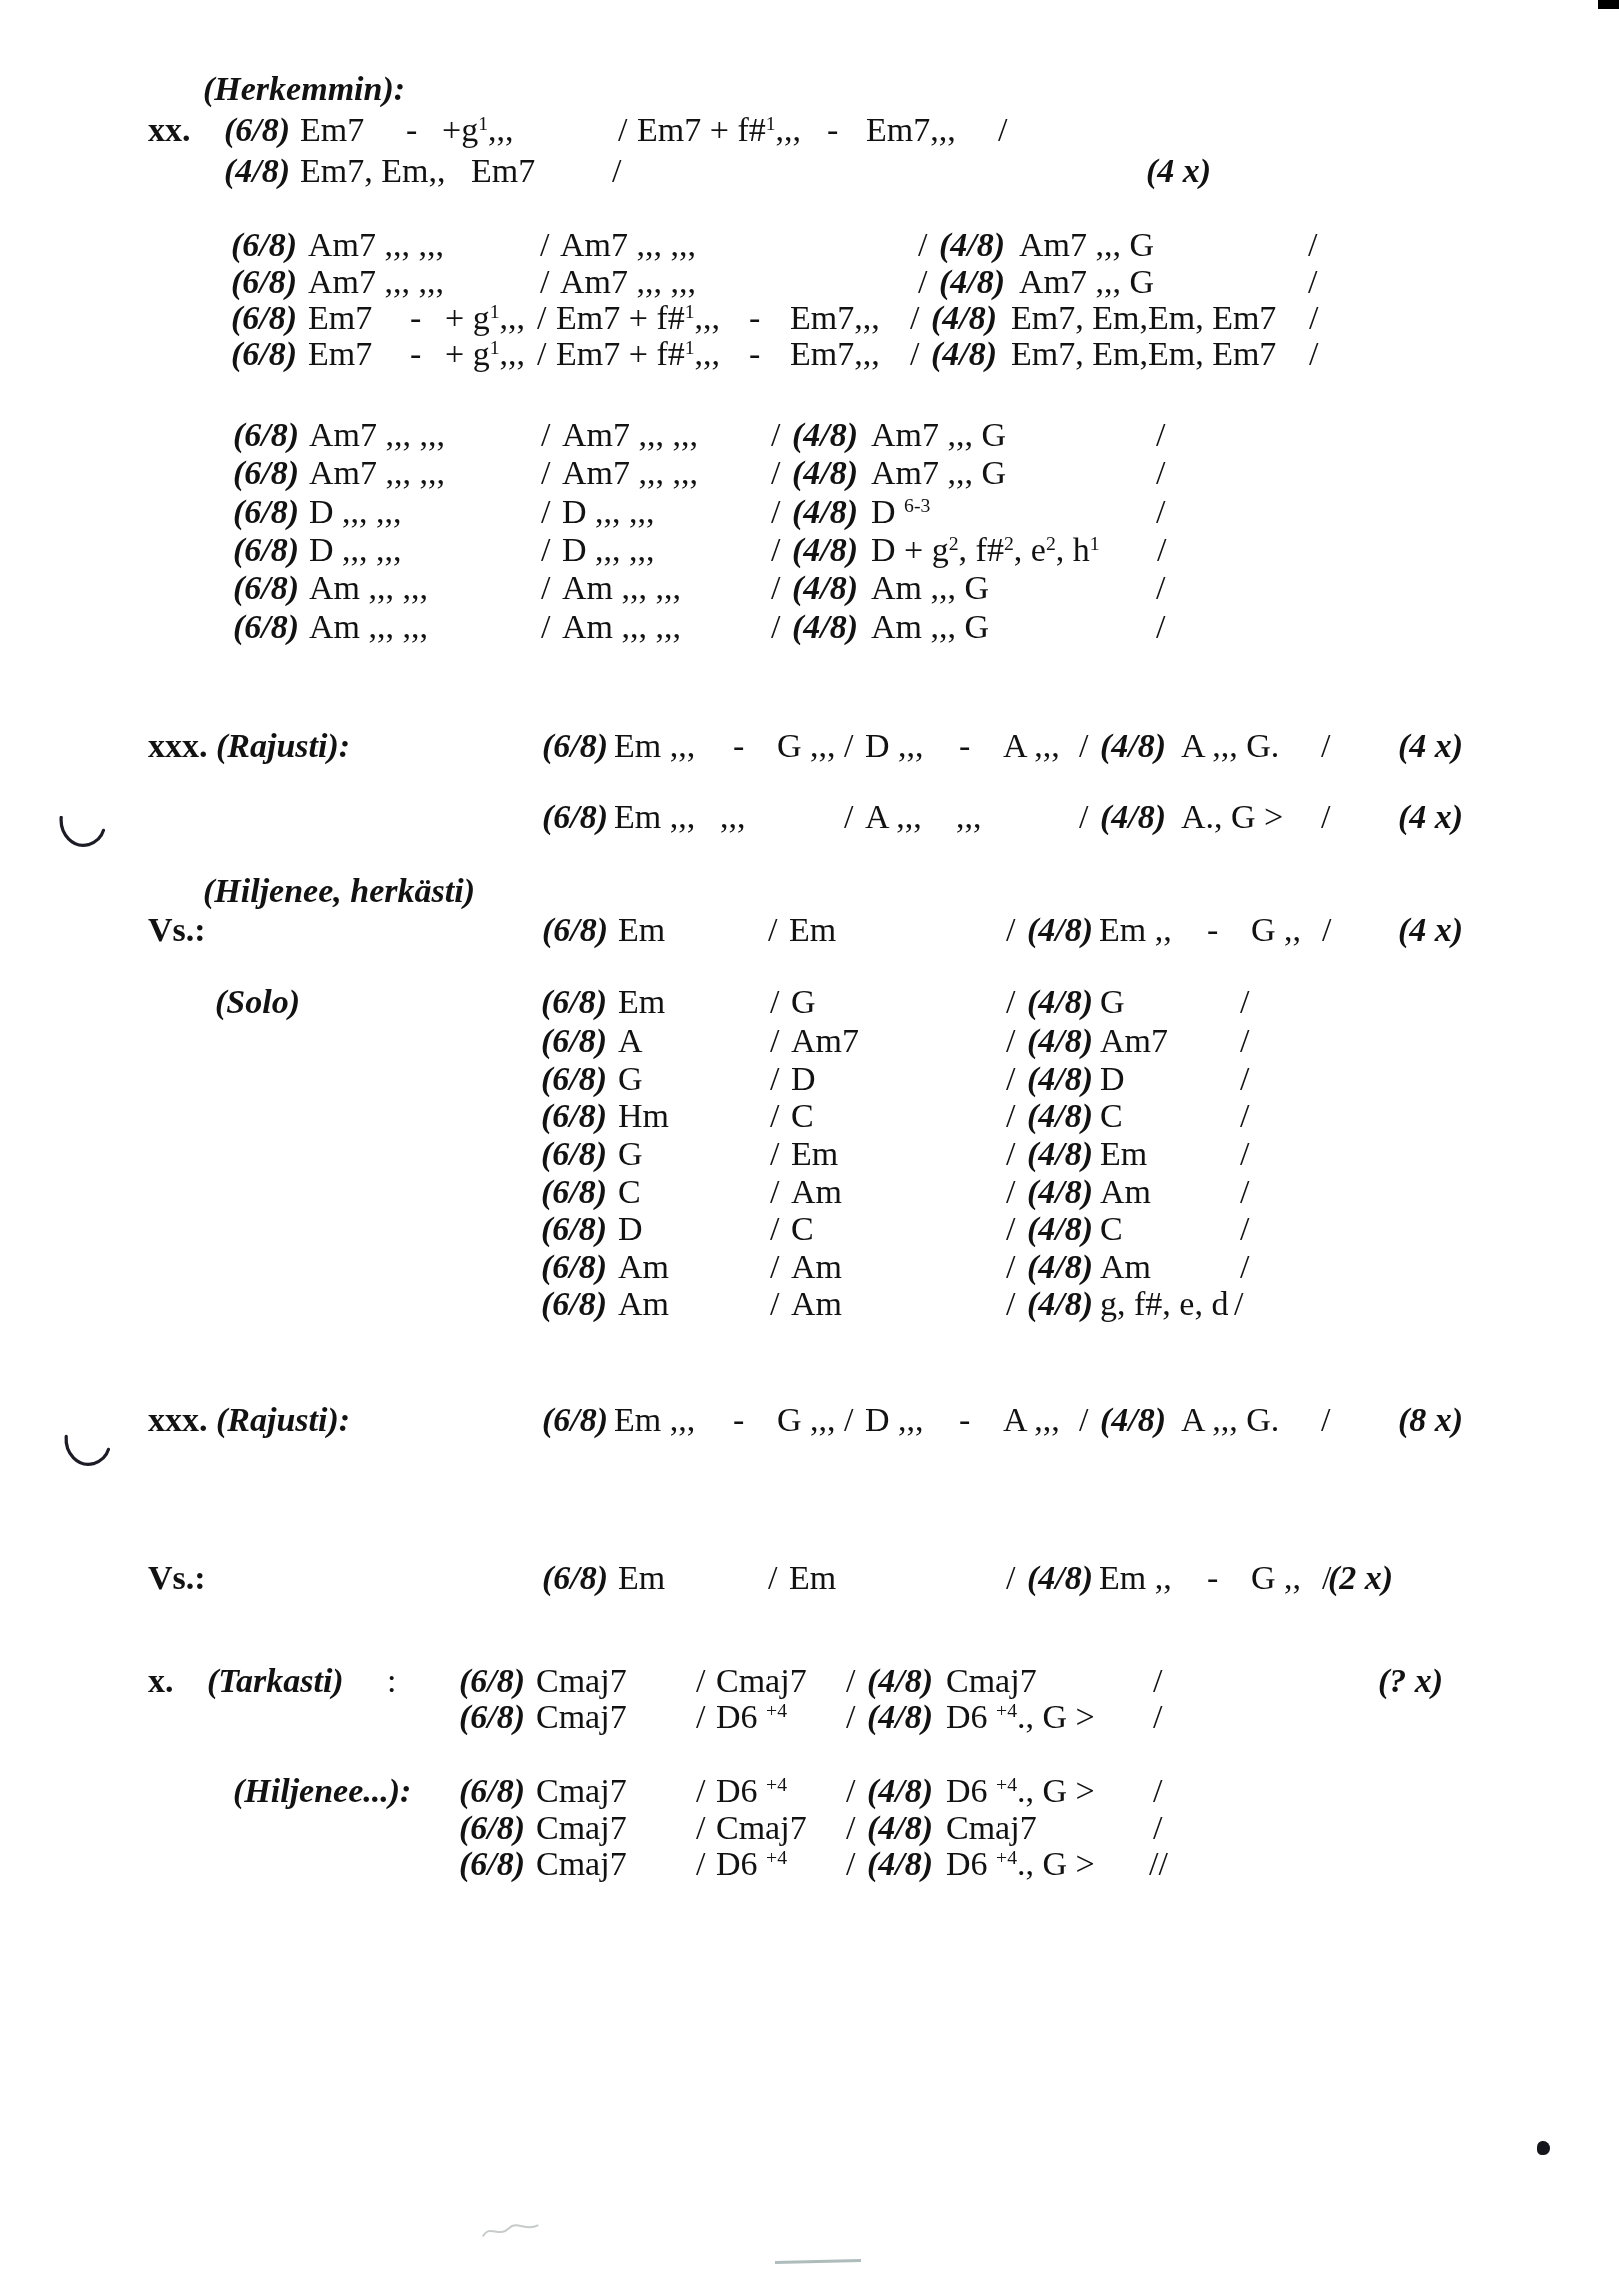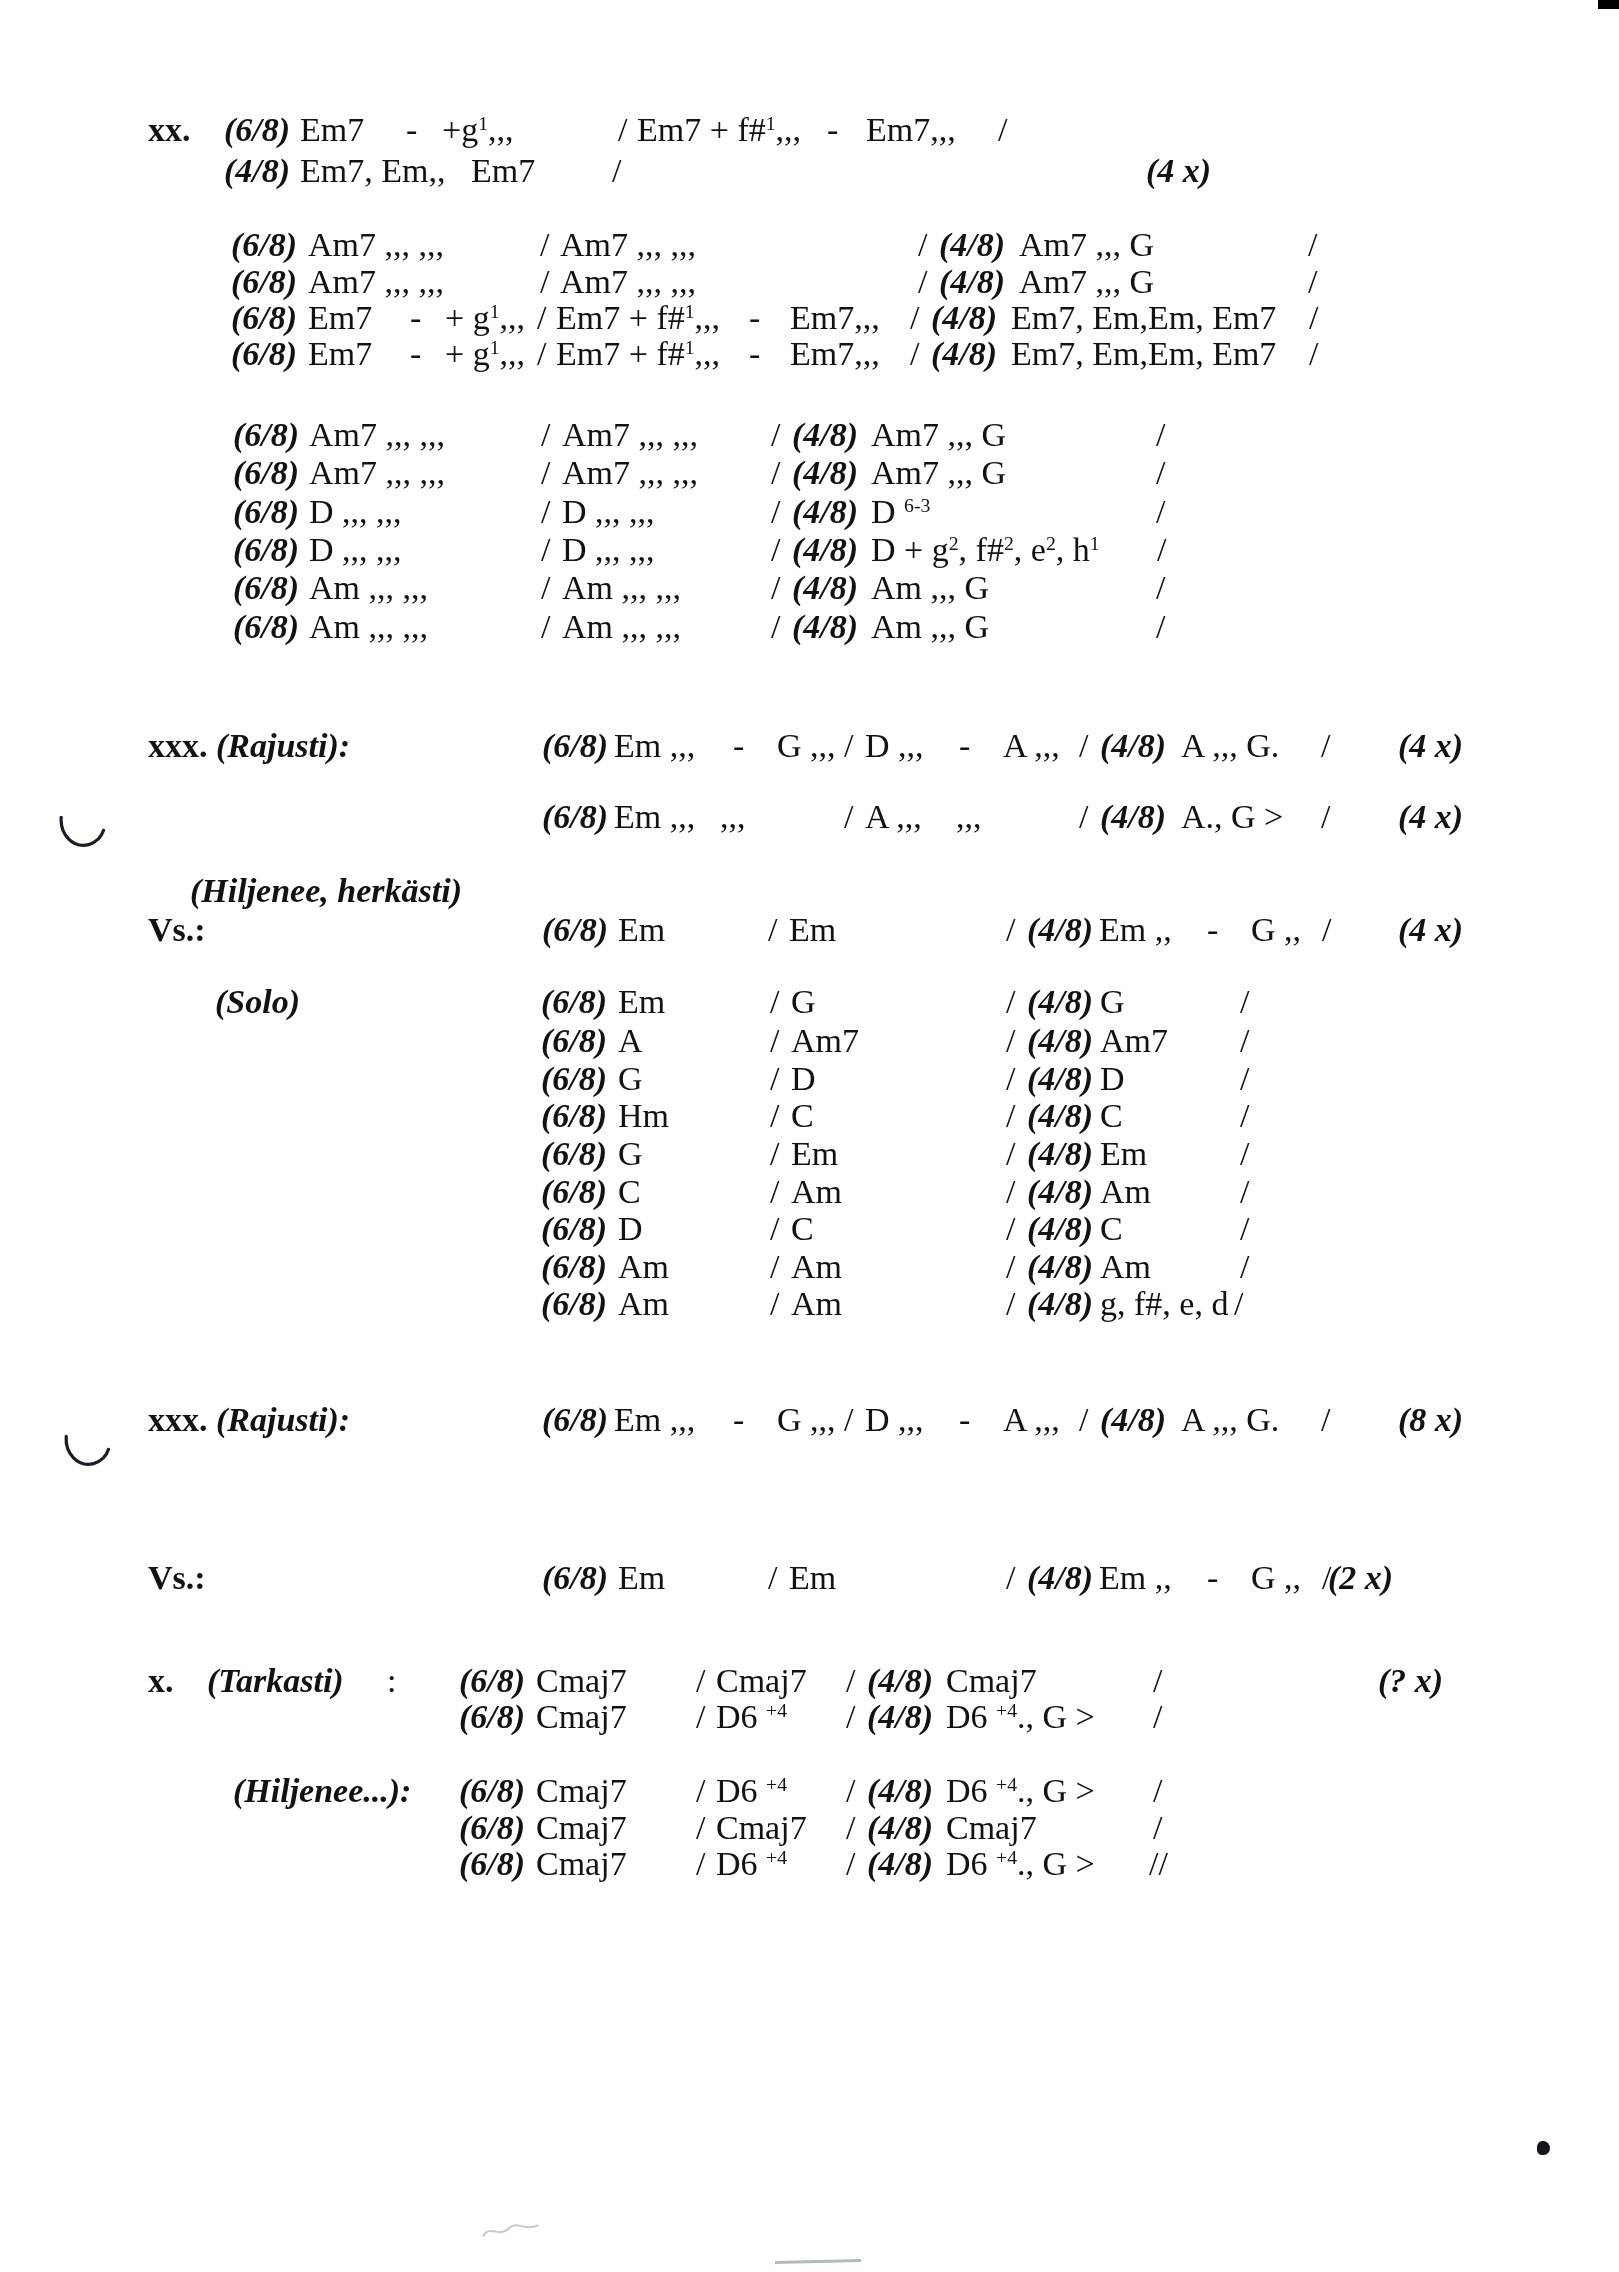--- a/index.html
+++ b/index.html
@@ -30,20 +30,23 @@
   .artifact{position:absolute;}
   .a-block{background:#000;}
   .a-speck{background:#15151c;border-radius:45% 55% 50% 40%;}
   .a-rule{background:#aebcbc;transform:rotate(-1.2deg);}
   .a-svg svg{display:block;}
 </style>
 </head>
 <body>
 
 <div id="page">
+    <div class="line" style="top: 70px;">
+      <span class="part s-ann" style="left: 203px;">(Herkemmin):</span>
+    </div>
     <div class="line" style="top: 111px;">
       <span class="part s-label" style="left: 148px;">xx.</span>
       <span class="part s-meter" style="left: 224px;">(6/8)</span>
       <span class="part s-chord" style="left: 300px;">Em7</span>
       <span class="part s-chord" style="left: 406px;">-</span>
       <span class="part s-chord" style="left: 442px;">+g<sup>1</sup>,,,</span>
       <span class="part s-slash" style="left: 618px;">/</span>
       <span class="part s-chord" style="left: 637px;">Em7 + f#<sup>1</sup>,,,</span>
       <span class="part s-chord" style="left: 827px;">-</span>
       <span class="part s-chord" style="left: 866px;">Em7,,,</span>
@@ -187,21 +190,21 @@
       <span class="part s-slash" style="left: 844px;">/</span>
       <span class="part s-chord" style="left: 865px;">A ,,,</span>
       <span class="part s-chord" style="left: 956px;">,,,</span>
       <span class="part s-slash" style="left: 1079px;">/</span>
       <span class="part s-meter" style="left: 1100px;">(4/8)</span>
       <span class="part s-chord" style="left: 1181px;">A., G &gt;</span>
       <span class="part s-slash" style="left: 1321px;">/</span>
       <span class="part s-rep" style="left: 1398px;">(4 x)</span>
     </div>
     <div class="line" style="top: 872px;">
-      <span class="part s-ann" style="left: 190px; text-align: right;">(Hiljenee, herkästi)</span>
+      <span class="part s-ann" style="left: 203px; text-align: right;">(Hiljenee, herkästi)</span>
     </div>
     <div class="line" style="top: 911px;">
       <span class="part s-label" style="left: 148px;">Vs.:</span>
       <span class="part s-meter" style="left: 542px;">(6/8)</span>
       <span class="part s-chord" style="left: 618px;">Em</span>
       <span class="part s-slash" style="left: 768px;">/</span>
       <span class="part s-chord" style="left: 789px;">Em</span>
       <span class="part s-slash" style="left: 1006px;">/</span>
       <span class="part s-meter" style="left: 1027px;">(4/8)</span>
       <span class="part s-chord" style="left: 1099px;">Em ,,</span>

